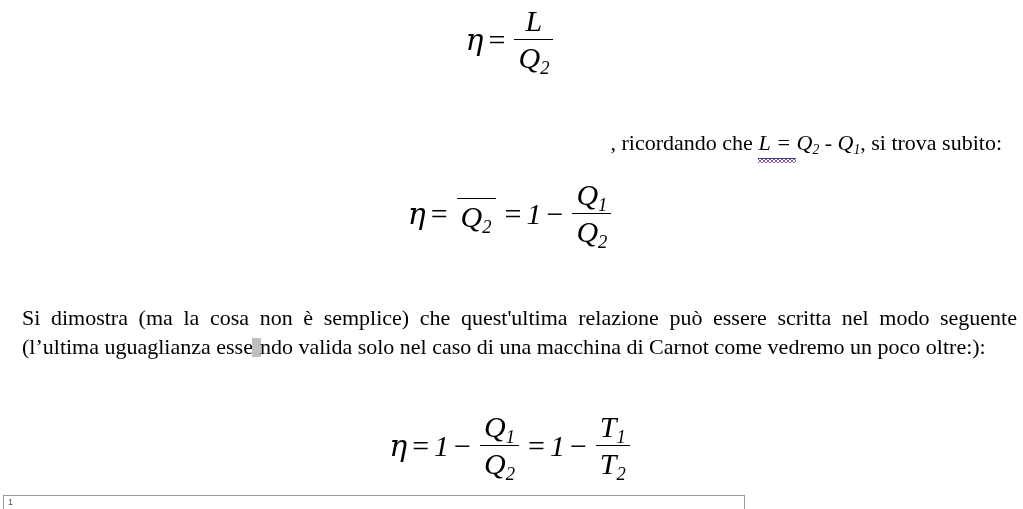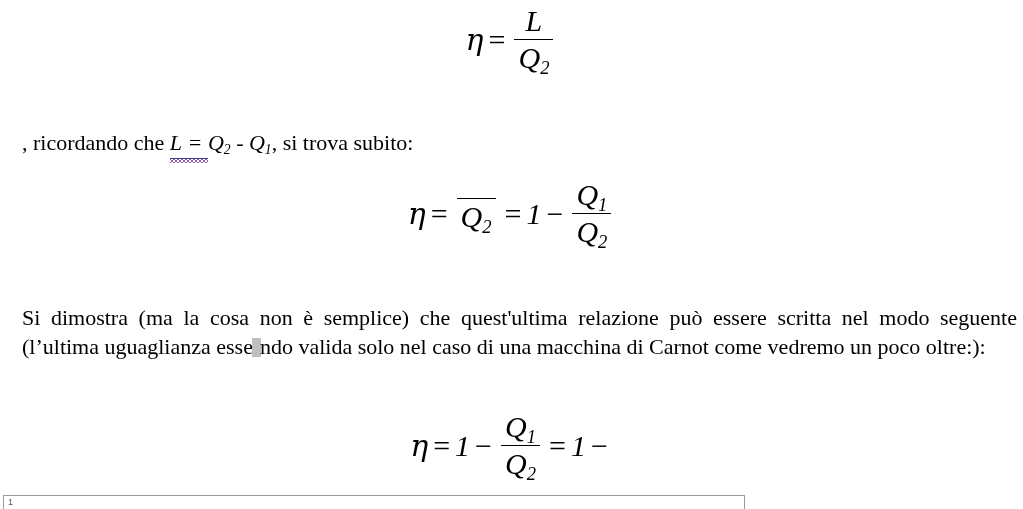--- a/index.html
+++ b/index.html
@@ -91,20 +91,21 @@
     top: 412px;
     font-size: 30px;
   }
 
   
   .para {
     position: absolute;
     font-size: 22px;
     line-height: 1.33;
     color: #000;
+    text-align: right;
   }
   .para1 {
     left: 22px;
     top: 128px;
     width: 980px;
   }
   .para2 {
     left: 22px;
     top: 303px;
     width: 995px;
@@ -221,20 +222,25 @@
       <span>1</span>
       <span class="op">−</span>
       <span class="frac">
         <span class="num"><span>Q</span><sub>1</sub></span>
         <span class="bar"></span>
         <span class="den"><span>Q</span><sub>2</sub></span>
       </span>
       <span class="op">=</span>
       <span>1</span>
       <span class="op">−</span>
+      <span class="frac">
+        <span class="num"><span>T</span><sub>1</sub></span>
+        <span class="bar"></span>
+        <span class="den"><span>T</span><sub>2</sub></span>
+      </span>
     </span>
   </div>
 
   <div class="bottom-frame">
     <span class="tick">1</span>
   </div>
 
 </div>
 
 </body></html>

